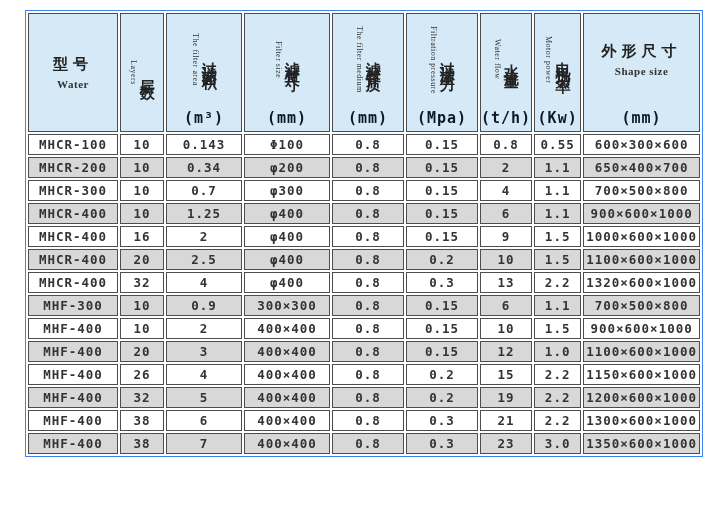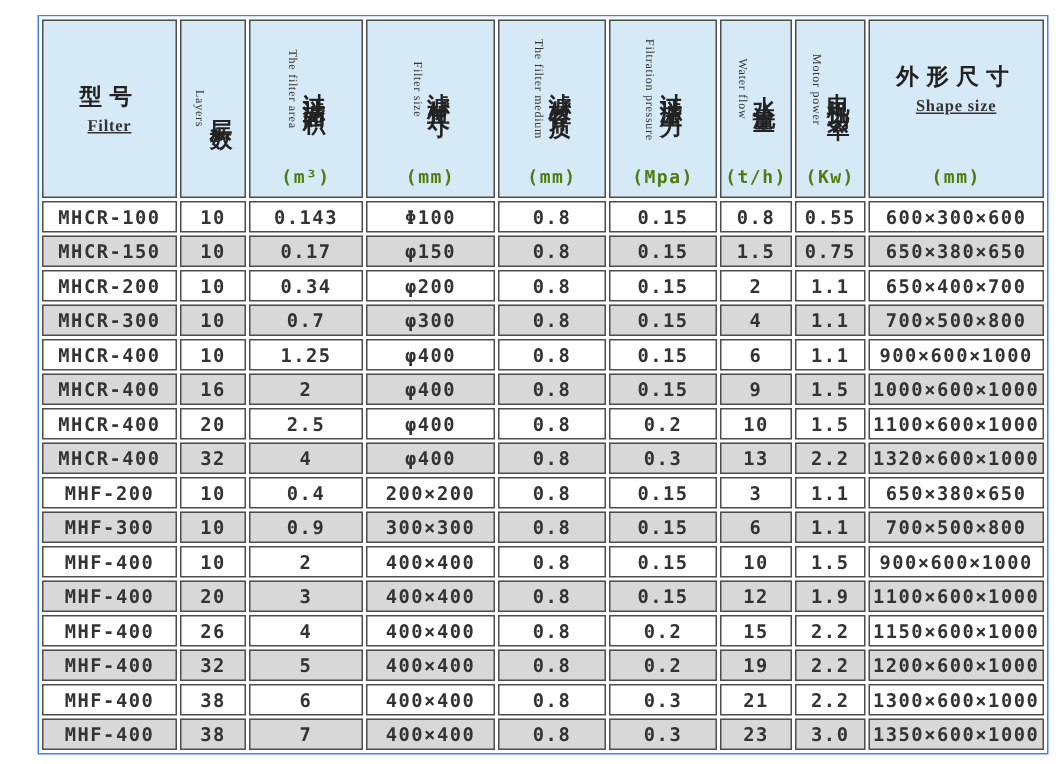--- a/index.html
+++ b/index.html
@@ -73,32 +73,31 @@
     font-weight: bold;
     letter-spacing: 5px;
   }
   .hlabel.horizontal .en {
     font-family: "Liberation Serif", serif;
     font-size: 11px;
     font-weight: bold;
     color: #333333;
     margin-top: 4px;
     letter-spacing: 0.5px;
-    text-decoration: underline;
   }
   .unit {
     height: 26px;
     display: flex;
     align-items: center;
     justify-content: center;
     font-family: "DejaVu Sans Mono", monospace;
-    font-size: 12px;
+    font-size: 15px;
     font-weight: bold;
     letter-spacing: 1px;
-    color: #4d7c0f;
+    color: #0f172a;
   }
   td {
     border: 1px solid #4d4d4d;
     height: 19px;
     padding: 0 2px;
     text-align: center;
     vertical-align: middle;
     font-family: "DejaVu Sans Mono", monospace;
     font-size: 12.5px;
     font-weight: bold;
@@ -115,21 +114,21 @@
 
 <div class="page">
   <div class="table-wrap">
     <table class="spec-table">
       <thead>
         <tr id="header-row">
             <th style="width: 88px;">
               <div class="hwrap">
                 <div class="hlabel horizontal">
                   <span class="zh">型号</span>
-                  <span class="en">Filter</span>
+                  <span class="en">Water</span>
                 </div>
               </div>
             </th>
             <th style="width: 42px;">
               <div class="hwrap">
                 <div class="hlabel vertical">
                   <span class="en">Layers</span>
                   <span class="zh">层数</span>
                 </div>
               </div>
@@ -203,31 +202,20 @@
           <tr>
             <td>MHCR-100</td>
             <td>10</td>
             <td>0.143</td>
             <td>Φ100</td>
             <td>0.8</td>
             <td>0.15</td>
             <td>0.8</td>
             <td>0.55</td>
             <td>600×300×600</td>
-          </tr>
-          <tr>
-            <td>MHCR-150</td>
-            <td>10</td>
-            <td>0.17</td>
-            <td>φ150</td>
-            <td>0.8</td>
-            <td>0.15</td>
-            <td>1.5</td>
-            <td>0.75</td>
-            <td>650×380×650</td>
           </tr>
           <tr>
             <td>MHCR-200</td>
             <td>10</td>
             <td>0.34</td>
             <td>φ200</td>
             <td>0.8</td>
             <td>0.15</td>
             <td>2</td>
             <td>1.1</td>
@@ -282,31 +270,20 @@
             <td>32</td>
             <td>4</td>
             <td>φ400</td>
             <td>0.8</td>
             <td>0.3</td>
             <td>13</td>
             <td>2.2</td>
             <td>1320×600×1000</td>
           </tr>
           <tr>
-            <td>MHF-200</td>
-            <td>10</td>
-            <td>0.4</td>
-            <td>200×200</td>
-            <td>0.8</td>
-            <td>0.15</td>
-            <td>3</td>
-            <td>1.1</td>
-            <td>650×380×650</td>
-          </tr>
-          <tr>
             <td>MHF-300</td>
             <td>10</td>
             <td>0.9</td>
             <td>300×300</td>
             <td>0.8</td>
             <td>0.15</td>
             <td>6</td>
             <td>1.1</td>
             <td>700×500×800</td>
           </tr>
@@ -322,21 +299,21 @@
             <td>900×600×1000</td>
           </tr>
           <tr>
             <td>MHF-400</td>
             <td>20</td>
             <td>3</td>
             <td>400×400</td>
             <td>0.8</td>
             <td>0.15</td>
             <td>12</td>
-            <td>1.9</td>
+            <td>1.0</td>
             <td>1100×600×1000</td>
           </tr>
           <tr>
             <td>MHF-400</td>
             <td>26</td>
             <td>4</td>
             <td>400×400</td>
             <td>0.8</td>
             <td>0.2</td>
             <td>15</td>

